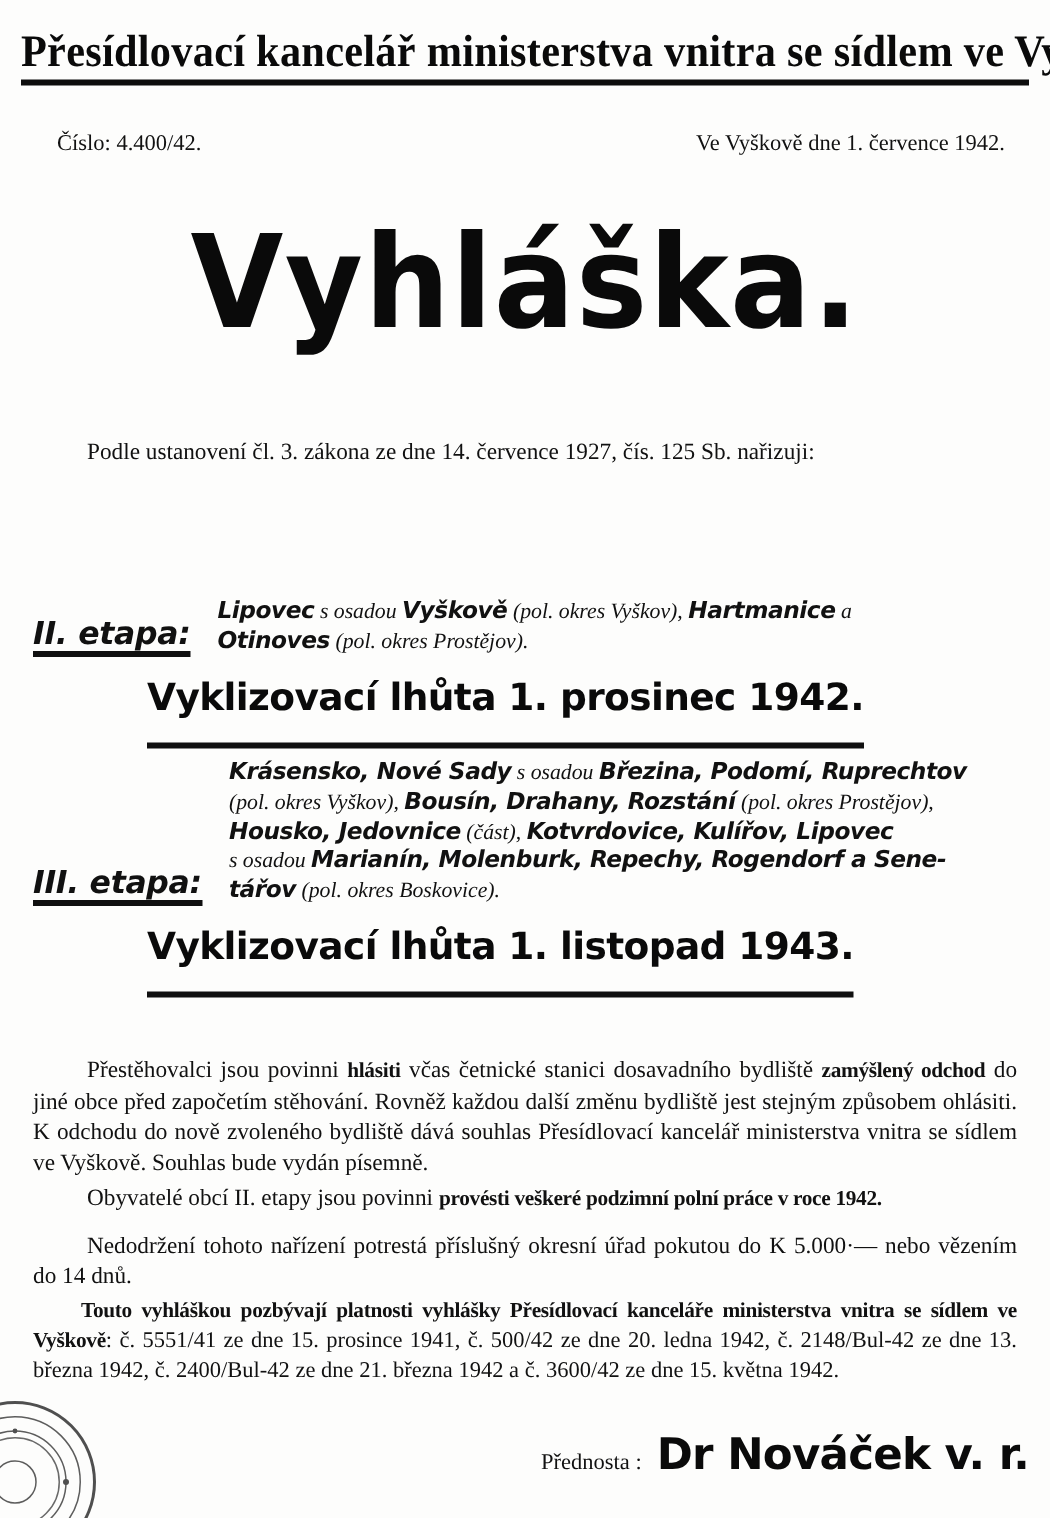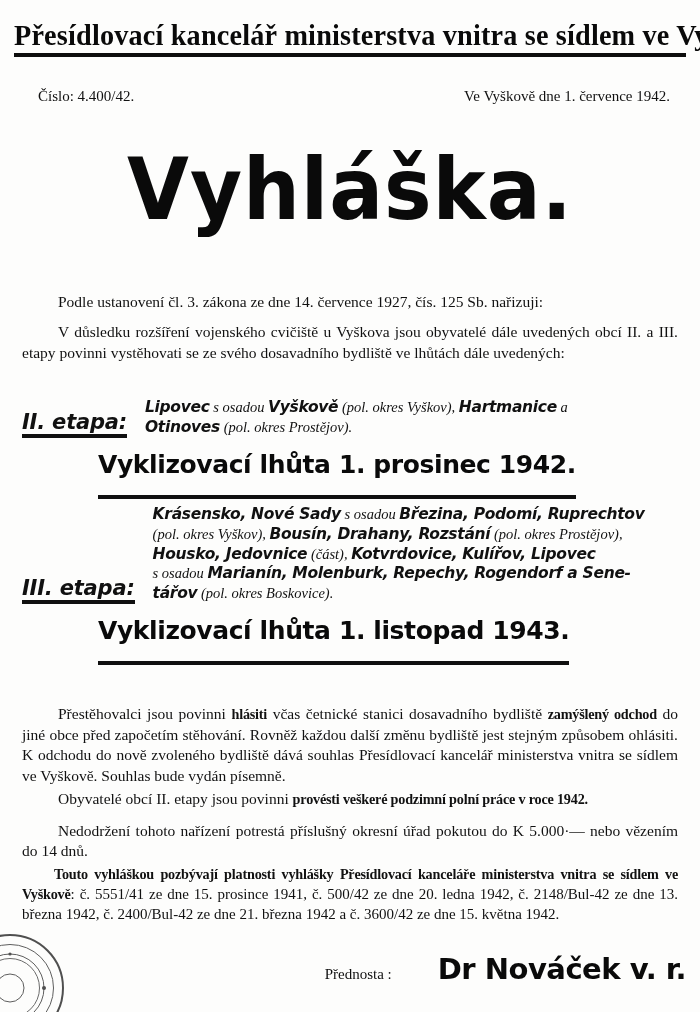--- a/index.html
+++ b/index.html
@@ -159,21 +159,20 @@
   #para-block-3 p { text-indent: 32px; }
 
   
   .signature {
     position: absolute;
     right: 14px;
     top: 952px;
     display: flex;
     align-items: baseline;
     justify-content: flex-start;
-    gap: 36px;
   }
   .sig-label {
     font-size: 15px;
     margin-right: 10px;
   }
   .sig-name {
     font-family: "DejaVu Sans", sans-serif;
     font-weight: bold;
     font-size: 29px;
     letter-spacing: -0.5px;
@@ -222,21 +221,20 @@
 
   <div class="meta-row">
     <div class="meta-left">Číslo: 4.400/42.</div>
     <div class="meta-right">Ve Vyškově dne 1. července 1942.</div>
   </div>
 
   <div class="doc-title">Vyhláška.</div>
 
   <div class="intro">
     <p>Podle ustanovení čl. 3. zákona ze dne 14. července 1927, čís. 125 Sb. nařizuji:</p>
-    <p>V důsledku rozšíření vojenského cvičiště u Vyškova jsou obyvatelé dále uvedených obcí II. a III. etapy povinni vystěhovati se ze svého dosavadního bydliště ve lhůtách dále uvedených:</p>
   </div>
 
   <div class="etapa" id="etapa2">
     <div class="etapa-row">
       <div class="etapa-label">II. etapa:</div>
       <div class="etapa-body">
         <span>Lipovec</span><span class="reg"> s osadou </span><span>Vyškově</span><span class="reg"> (pol. okres Vyškov), </span><span>Hartmanice</span><span class="reg"> a</span><br><span>Otinoves</span><span class="reg"> (pol. okres Prostějov).</span>
       </div>
     </div>
     <div class="deadline">Vyklizovací lhůta 1. prosinec 1942.</div>

